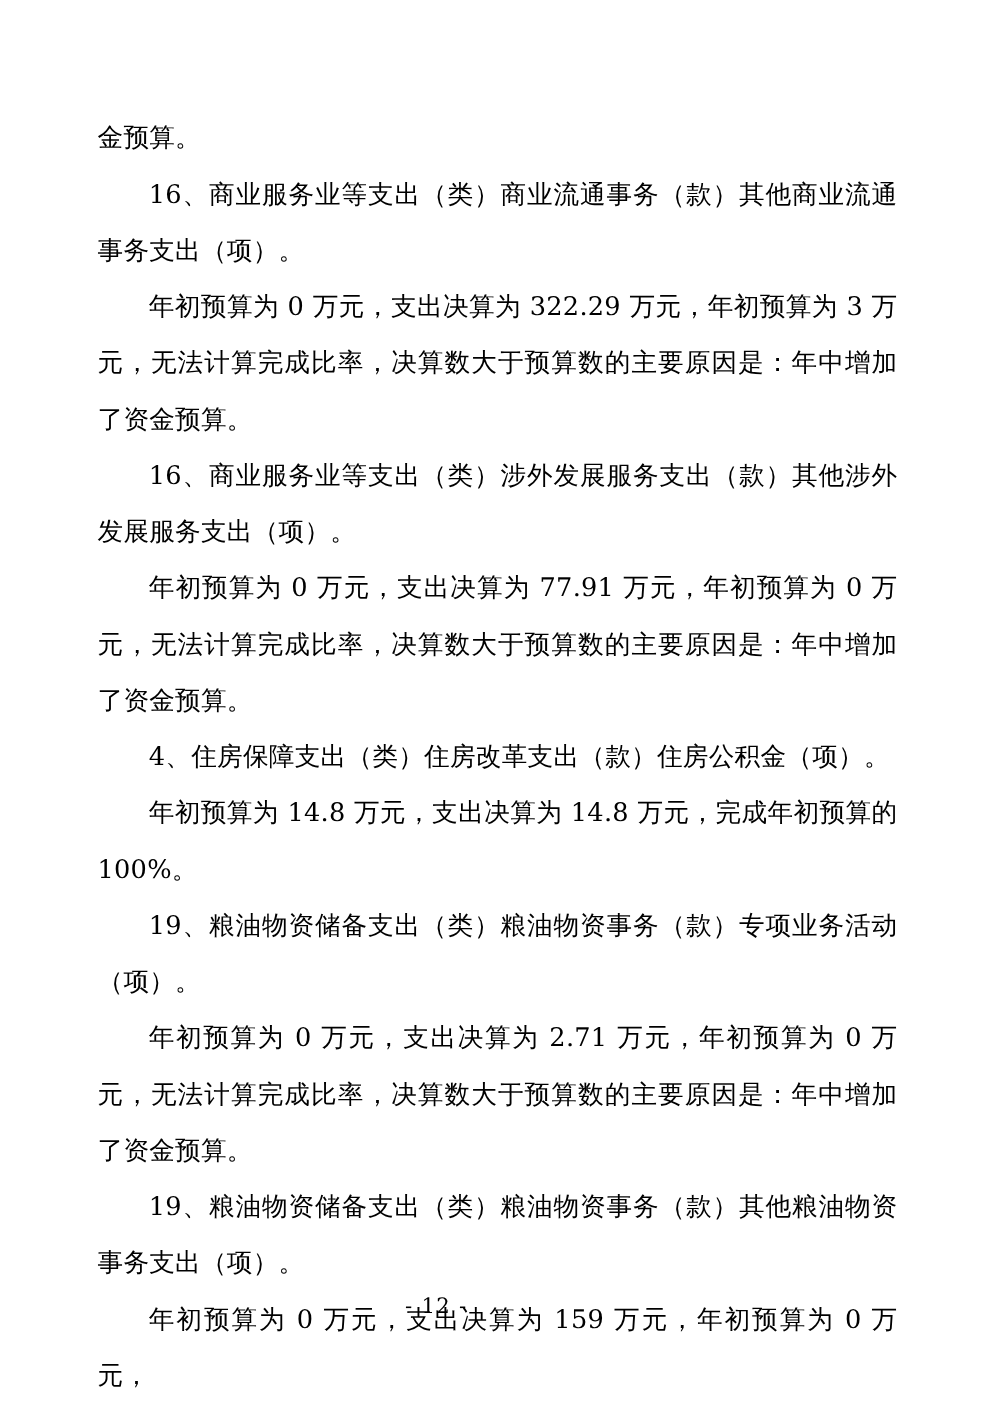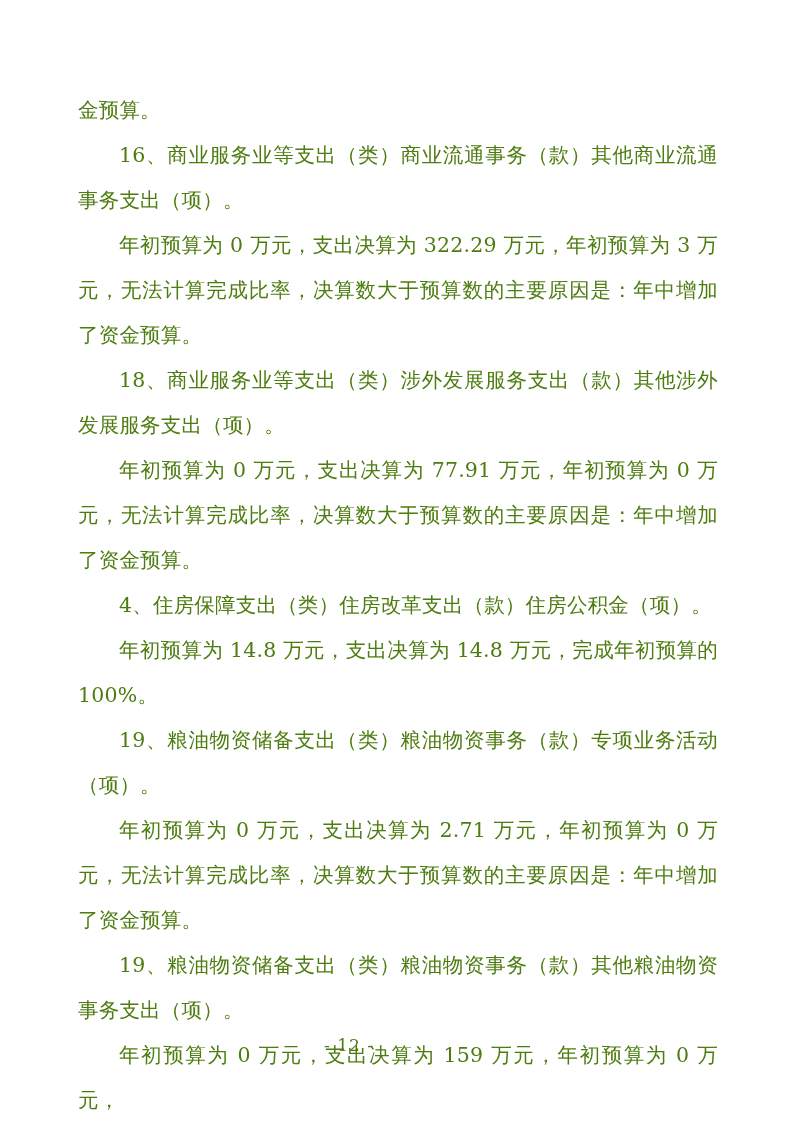--- a/index.html
+++ b/index.html
@@ -8,21 +8,21 @@
     background: #ffffff;
   }
   .page {
     position: relative;
     width: 793px;
     height: 1122px;
     background: #ffffff;
     box-sizing: border-box;
     overflow: hidden;
     font-family: "DejaVu Serif", "Liberation Serif", serif;
-    color: #4d7c0f;
+    color: #000000;
   }
   .content {
     position: absolute;
     left: 78px;
     top: 88px;
     width: 640px;
   }
   p.para {
     margin: 0 0 0 0;
     font-size: 20.5px;
@@ -47,21 +47,21 @@
   }
 </style>
 </head>
 <body>
 
 <div class="page">
   <div class="content">
     <p class="para">金预算。</p>
     <p class="para indent">16、商业服务业等支出（类）商业流通事务（款）其他商业流通事务支出（项）。</p>
     <p class="para indent">年初预算为 0 万元，支出决算为 322.29 万元，年初预算为 3 万元，无法计算完成比率，决算数大于预算数的主要原因是：年中增加了资金预算。</p>
-    <p class="para indent">18、商业服务业等支出（类）涉外发展服务支出（款）其他涉外发展服务支出（项）。</p>
+    <p class="para indent">16、商业服务业等支出（类）涉外发展服务支出（款）其他涉外发展服务支出（项）。</p>
     <p class="para indent">年初预算为 0 万元，支出决算为 77.91 万元，年初预算为 0 万元，无法计算完成比率，决算数大于预算数的主要原因是：年中增加了资金预算。</p>
     <p class="para indent">4、住房保障支出（类）住房改革支出（款）住房公积金（项）。</p>
     <p class="para indent">年初预算为 14.8 万元，支出决算为 14.8 万元，完成年初预算的 100%。</p>
     <p class="para indent">19、粮油物资储备支出（类）粮油物资事务（款）专项业务活动（项）。</p>
     <p class="para indent">年初预算为 0 万元，支出决算为 2.71 万元，年初预算为 0 万元，无法计算完成比率，决算数大于预算数的主要原因是：年中增加了资金预算。</p>
     <p class="para indent">19、粮油物资储备支出（类）粮油物资事务（款）其他粮油物资事务支出（项）。</p>
     <p class="para indent">年初预算为 0 万元，支出决算为 159 万元，年初预算为 0 万元，</p>
   </div>
   <div class="footer">- 12 -</div>
 </div>

